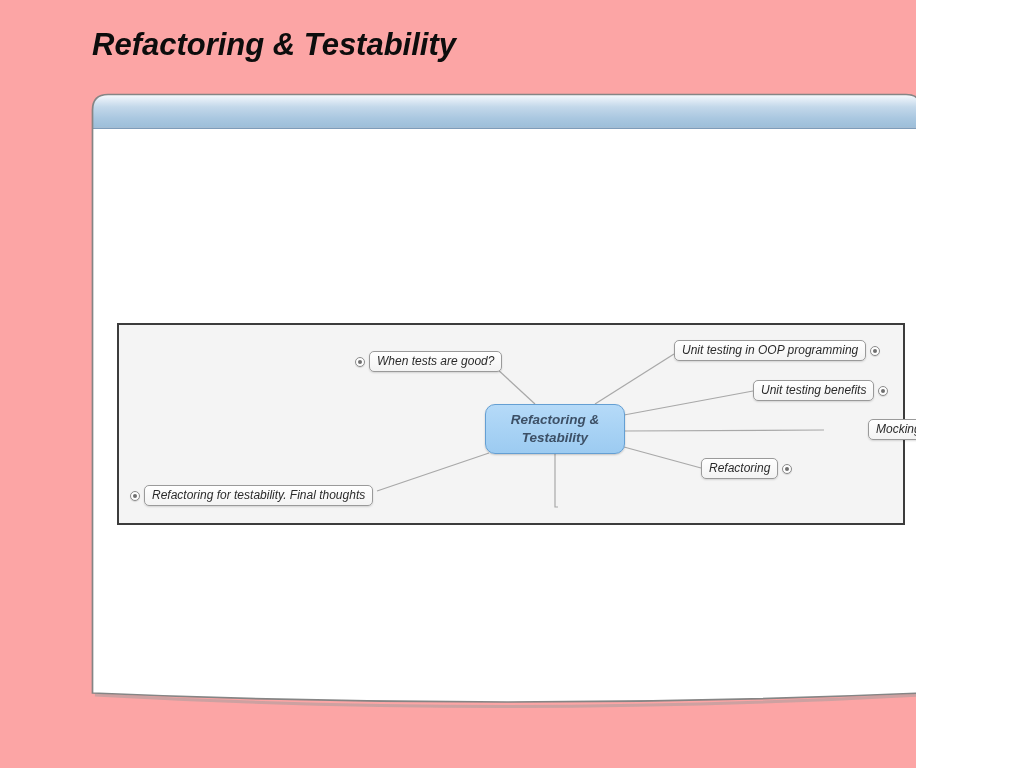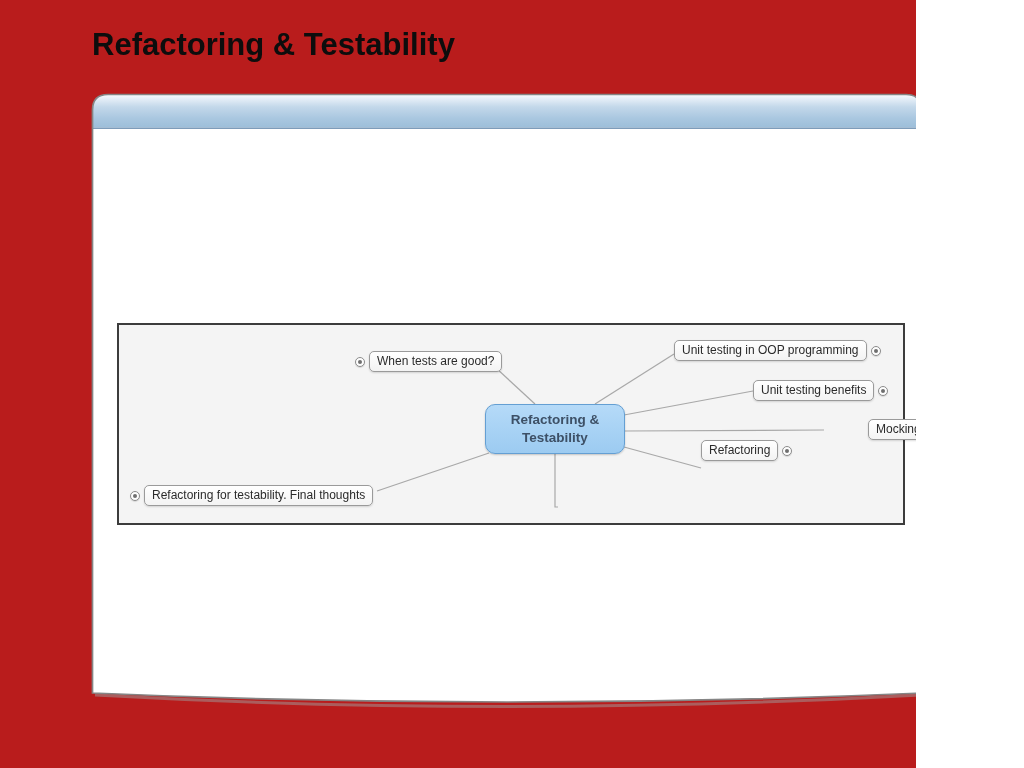--- a/index.html
+++ b/index.html
@@ -5,22 +5,23 @@
   html, body {
     margin: 0;
     padding: 0;
     background: #ffffff;
     font-family: "Liberation Sans", sans-serif;
   }
   #slide {
     position: relative;
     width: 916px;
     height: 768px;
-    background: #b91c1c;
+    background: #fca5a5;
     overflow: hidden;
+    font-style: italic;
   }
   .slide-title {
     position: absolute;
     left: 92px;
     top: 27px;
     font-size: 31px;
     font-weight: bold;
     color: #0d0d0d;
     letter-spacing: 0px;
     white-space: nowrap;
@@ -168,21 +169,21 @@
     <div class="node-row" style="left:634px; top:55px;">
       <div class="node-box">Unit testing benefits</div>
       <span class="toggle"></span>
     </div>
 
     <div class="node-row" style="left:705px; top:94px;padding-left:44px;">
       <div class="node-box">Mocking</div>
       <span class="toggle"></span>
     </div>
 
-    <div class="node-row" style="left:582px; top:115px;">
+    <div class="node-row" style="left:582px; top:133px;">
       <div class="node-box">Refactoring</div>
       <span class="toggle"></span>
     </div>
 
 
     <div class="node-row" style="left:11px; top:160px;text-align:right;">
       <span class="toggle"></span>
       <div class="node-box">Refactoring for testability. Final thoughts</div>
     </div>
 

